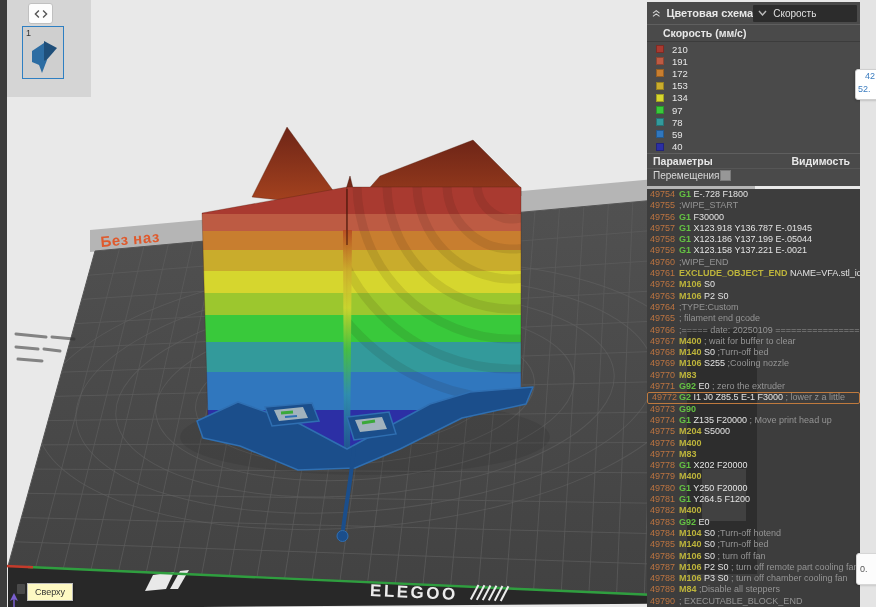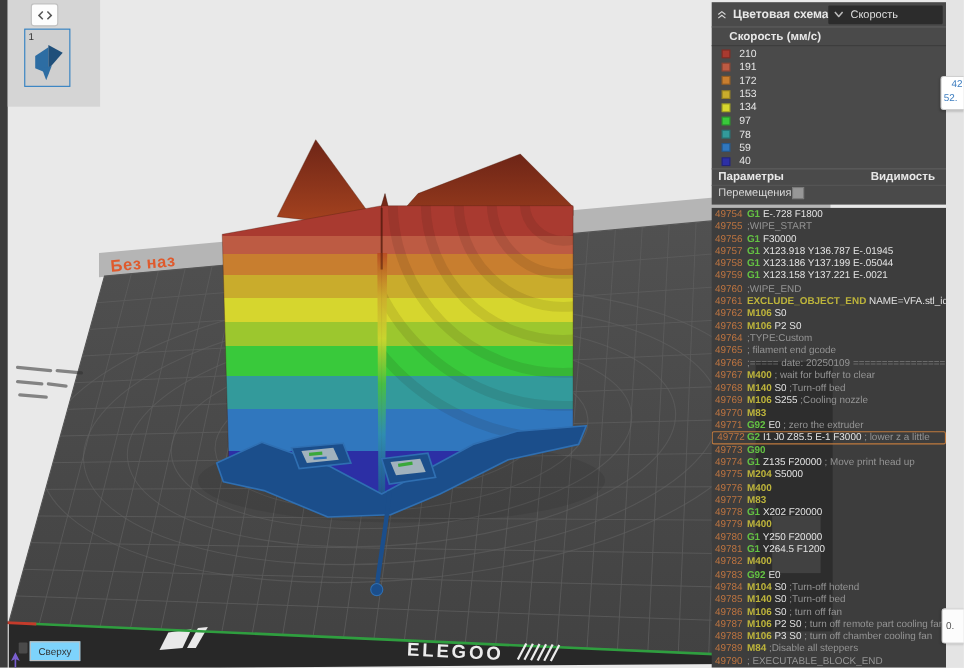--- a/index.html
+++ b/index.html
@@ -49,21 +49,21 @@
 
   .gutter{position:absolute;left:860px;top:0;width:16px;height:607px;background:#e4e4e4;}
   .tip-top{position:absolute;left:855px;top:69px;width:21px;height:29px;background:#fff;
       border:1px solid #cfcfcf;border-radius:3px 0 0 3px;font-size:9px;color:#3c7dc0;line-height:13px;
       box-shadow:-1px 1px 2px rgba(0,0,0,.15);overflow:hidden;}
   .tip-top .l1{padding-left:9px;}
   .tip-top .l2{padding-left:2px;}
   .tip-bottom{position:absolute;left:856px;top:553px;width:20px;height:30px;background:#fcfcfc;
       border:1px solid #d6d6d6;border-radius:3px 0 0 3px;font-size:9px;color:#555;display:flex;
       align-items:center;padding-left:3px;box-shadow:-1px 1px 2px rgba(0,0,0,.12);}
-  .view-tip{position:absolute;left:27px;top:583px;width:44px;height:16px;background:#7dd3fc;
+  .view-tip{position:absolute;left:27px;top:583px;width:44px;height:16px;background:#fef9c3;
       border:1px solid #bfbfbf;box-shadow:1px 1px 2px rgba(0,0,0,.25);font-size:9px;color:#333;
       display:flex;align-items:center;justify-content:center;}
   .cube-bit{position:absolute;left:17px;top:584px;width:8px;height:10px;background:#4a4a4a;border-radius:1px;}
   .axis-arrow{position:absolute;left:7px;top:592px;}
 </style>
 </head>
 <body>
 
 <svg class="scene" width="876" height="607" viewBox="0 0 876 607">
   <defs>

